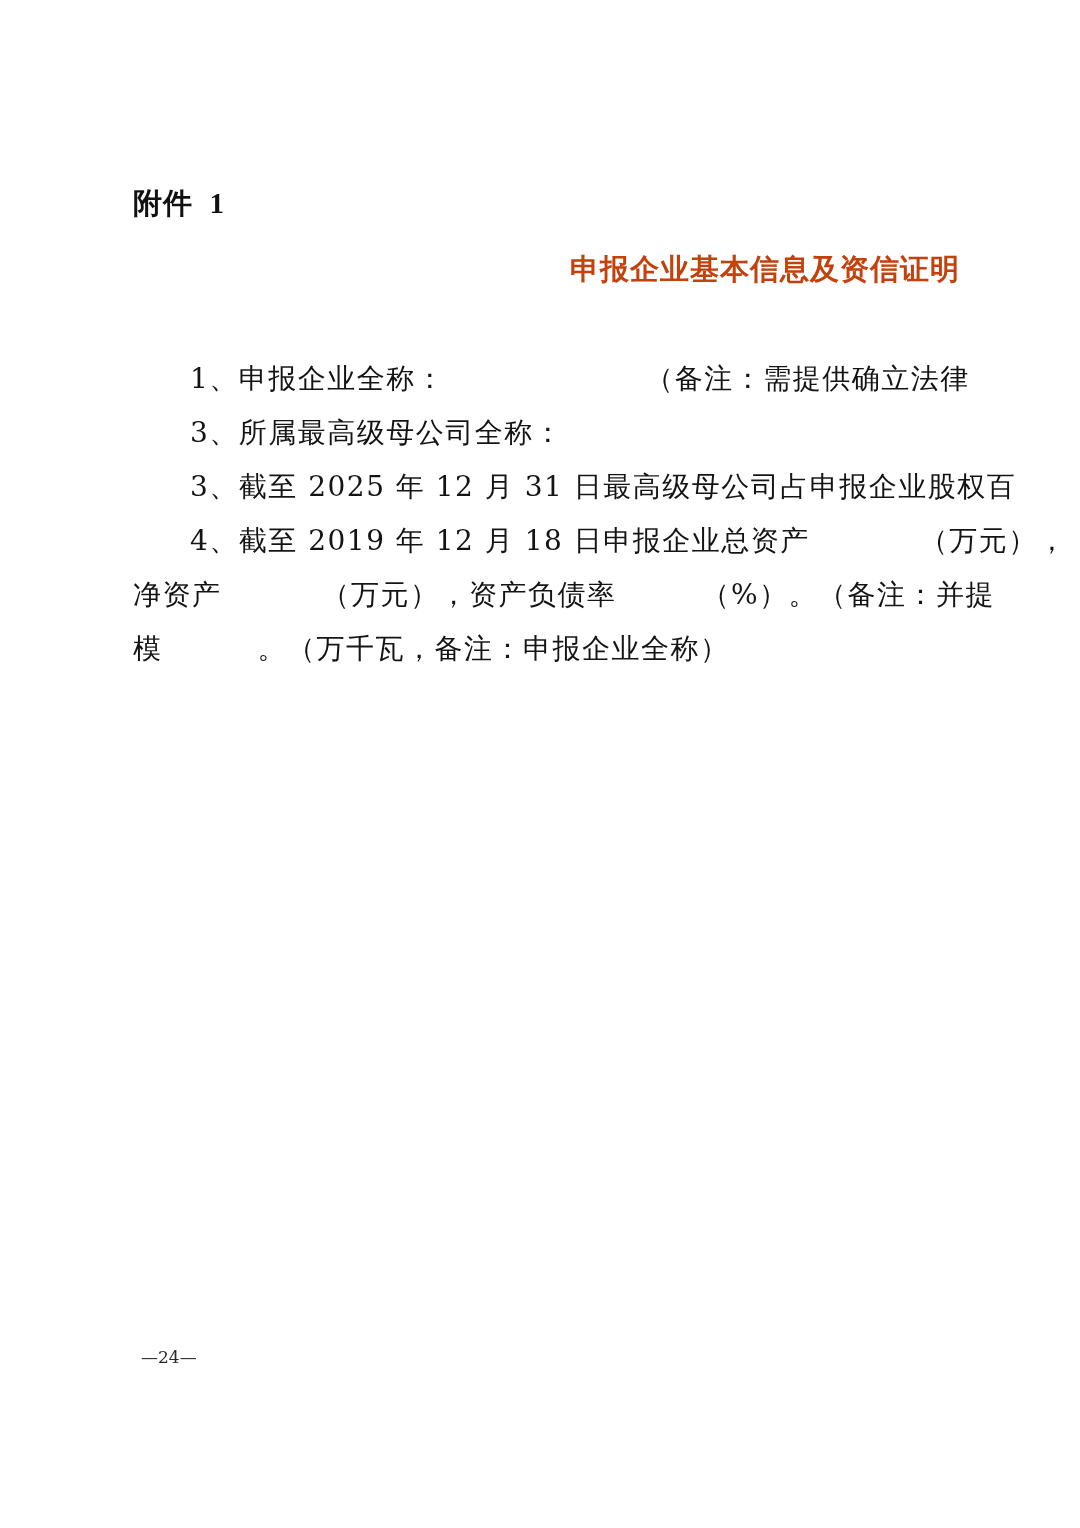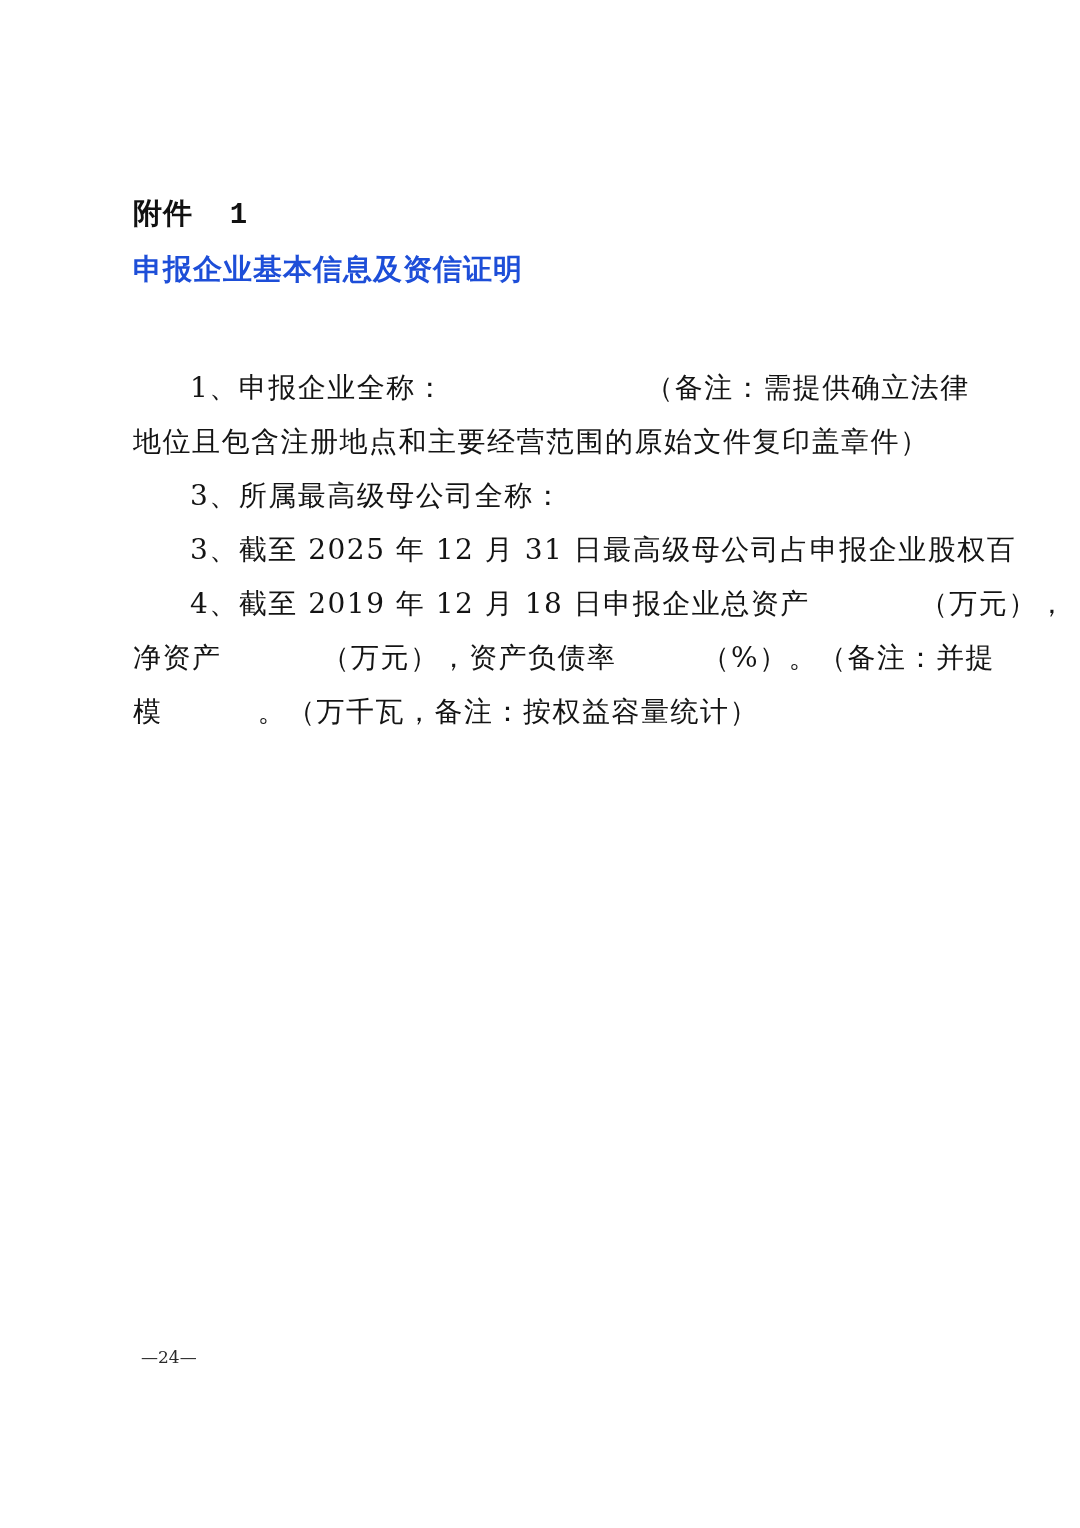--- a/index.html
+++ b/index.html
@@ -12,43 +12,43 @@
     width: 1080px;
     height: 1528px;
     background: #ffffff;
     overflow: hidden;
     font-family: "DejaVu Serif", "Liberation Serif", serif;
     color: #1a1a1a;
   }
   .attachment-label {
     position: absolute;
     left: 133px;
-    top: 194px;
-    font-family: Liberation Mono, monospace;
+    top: 184px;
+    font-family: Liberation Serif, serif;
     font-size: 29px;
     font-weight: 600;
     letter-spacing: 1px;
     white-space: pre;
     color: #111111;
   }
   .doc-title {
     position: absolute;
     left: 133px;
     top: 250px;
     width: 827px;
-    text-align: left;
+    text-align: right;
     font-size: 29px;
     font-weight: 700;
     letter-spacing: 1px;
-    color: #1d4ed8;
+    color: #c2410c;
   }
   .doc-body {
     position: absolute;
     left: 133px;
-    top: 361px;
+    top: 352px;
     width: 840px;
     font-size: 28px;
     color: #141414;
   }
   .line {
     height: 54px;
     line-height: 54px;
     white-space: nowrap;
     letter-spacing: 1.5px;
   }
@@ -77,23 +77,20 @@
   <div class="attachment-label">附件  1</div>
 
   <div class="doc-title">申报企业基本信息及资信证明</div>
 
   <div class="doc-body">
 
     <div class="line indent">
       <span>1、申报企业全称：</span><span class="blank" style="width:200px"></span><span>（备注：需提供确立法律</span>
     </div>
 
-    <div class="line">
-      <span>地位且包含注册地点和主要经营范围的原始文件复印盖章件）</span>
-    </div>
 
     <div class="line indent">
       <span>3、所属最高级母公司全称：</span>
     </div>
 
     <div class="line indent">
       <span>3、截至 2025 年 12 月 31 日最高级母公司占申报企业股权百</span>
     </div>
 
 
@@ -101,20 +98,20 @@
       <span>4、截至 2019 年 12 月 18 日申报企业总资产</span><span class="blank" style="width:110px"></span><span>（万元），</span>
     </div>
 
     <div class="line">
       <span>净资产</span><span class="blank" style="width:100px"></span><span>（万元），资产负债率</span><span class="blank" style="width:85px"></span><span>（%）。（备注：并提</span>
     </div>
 
 
 
     <div class="line">
-      <span>模</span><span class="blank" style="width:95px"></span><span>。（万千瓦，备注：按权益容量统计）</span>
+      <span>模</span><span class="blank" style="width:95px"></span><span>。（万千瓦，备注：申报企业全称）</span>
     </div>
 
   </div>
 
   <div class="page-number">—24—</div>
 
 </div>
 
 </body></html>

